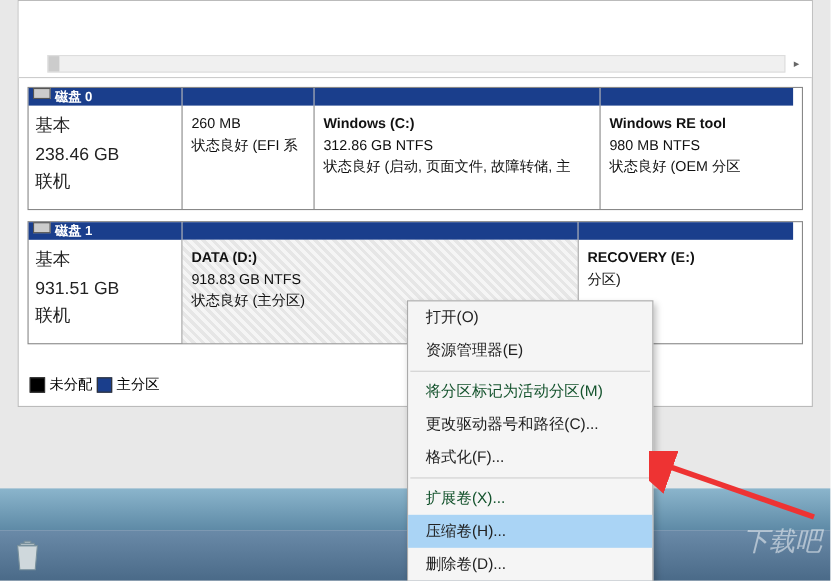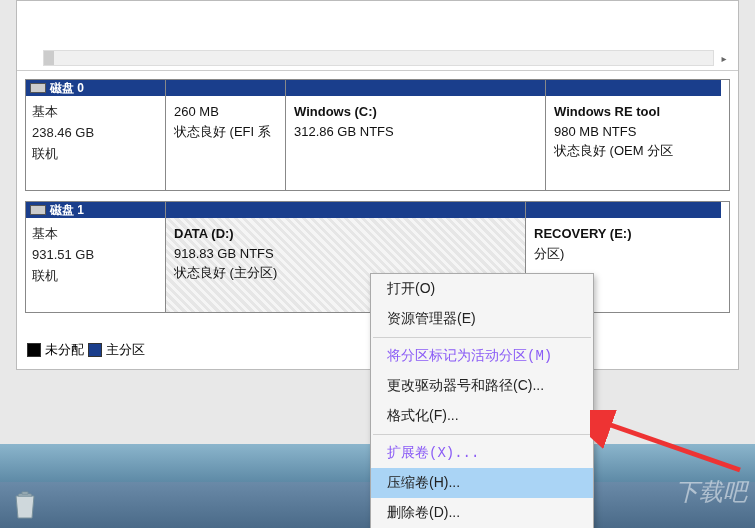--- a/index.html
+++ b/index.html
@@ -64,42 +64,42 @@
   .disk-info {
     width: 140px;
     border-right: 1px solid #888;
     display: flex;
     flex-direction: column;
   }
   .disk-header {
     background: #1a3e8c;
     height: 16px;
     display: flex;
-    align-items: center;
+    align-items: flex-start;
     padding-left: 4px;
   }
   .disk-header.selected {
     background: #1a3e8c;
   }
   .disk-icon {
     width: 16px; height: 10px;
     background: #ccc;
     border: 1px solid #555;
     margin-right: 4px;
   }
   .disk-name {
     color: #fff;
     font-weight: bold;
     font-size: 12px;
   }
   .disk-meta {
     padding: 6px 6px;
     line-height: 1.6;
     color: #222;
-    font-size: 13px;
+    font-size: 16px;
   }
   .partitions {
     flex: 1;
     display: flex;
     padding: 0;
   }
   .partition {
     border-right: 1px solid #888;
     display: flex;
     flex-direction: column;
@@ -158,22 +158,21 @@
   }
   .menu-item {
     padding: 6px 16px;
     color: #222;
     cursor: default;
   }
   .menu-item.highlight {
     background: #aad4f5;
   }
   .menu-item.disabled {
-    color: #8b5cf6;
-    font-family: Liberation Mono, monospace;
+    color: #14532d;
   }
   .menu-sep {
     height: 1px;
     background: #d0d0d0;
     margin: 3px 2px;
   }
   .taskbar {
     position: absolute;
     left: 0; right: 0; bottom: 0;
     height: 46px;
@@ -244,20 +243,21 @@
             <div class="part-title"></div>
             <div>260 MB</div>
             <div>状态良好 (EFI 系</div>
           </div>
         </div>
         <div class="partition" style="width:260px">
           <div class="part-bar"></div>
           <div class="part-body">
             <div class="part-title">Windows  (C:)</div>
             <div>312.86 GB NTFS</div>
+            <div>状态良好 (启动, 页面文件, 故障转储, 主</div>
           </div>
         </div>
         <div class="partition" style="width:175px">
           <div class="part-bar"></div>
           <div class="part-body">
             <div class="part-title">Windows RE tool</div>
             <div>980 MB NTFS</div>
             <div>状态良好 (OEM 分区</div>
           </div>
         </div>

